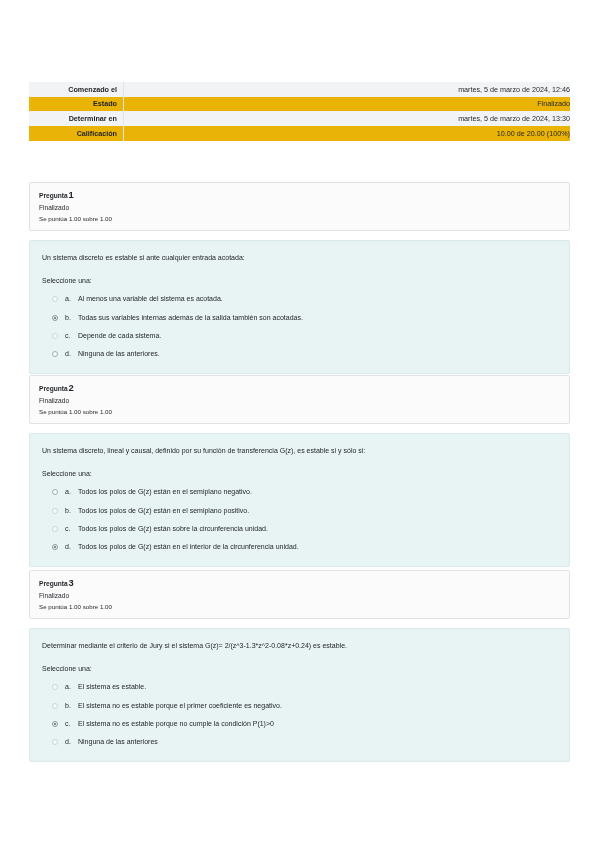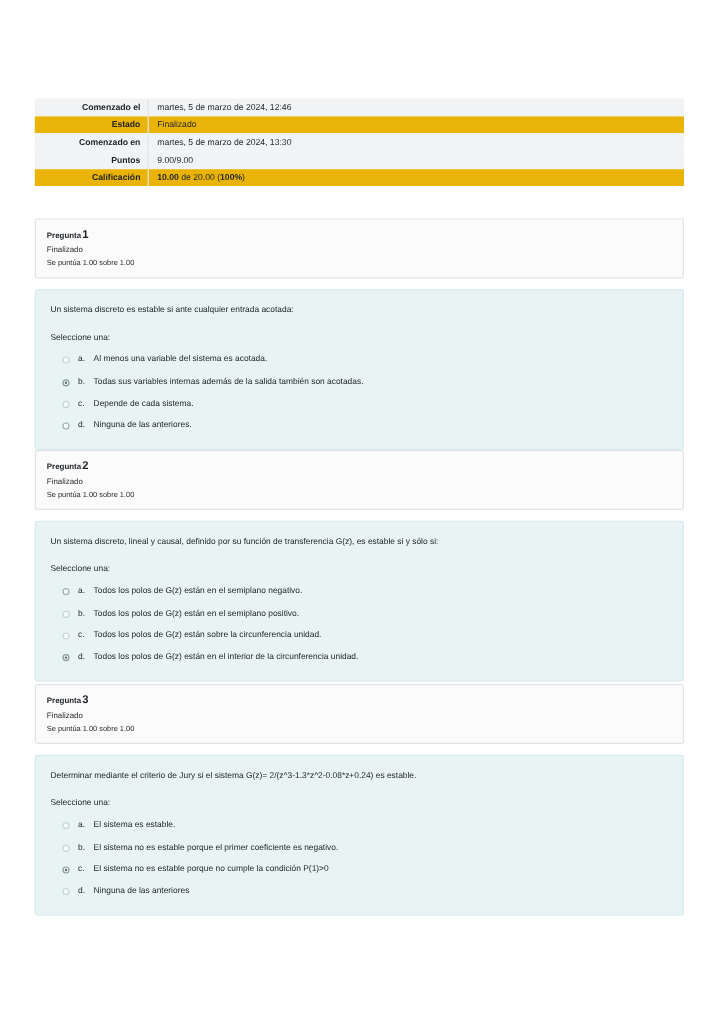--- a/index.html
+++ b/index.html
@@ -29,35 +29,36 @@
     width: 541px;
     border-collapse: collapse;
     font-size: 7.2px;
   }
   .summary tr.odd td { background: #f2f3f4; }
   .summary tr.even td { background: #eab308; }
   .summary td {
     padding: 2.6px 0;
     vertical-align: top;
     line-height: 1.32;
+    text-align: right;
   }
   .summary td.lbl {
     width: 88px;
     text-align: right;
     font-weight: bold;
     padding-right: 6px;
     color: #1d2125;
     border-right: 1px solid #e3e5e6;
   }
   .summary td.val {
     padding-left: 7px;
     color: #25292c;
     font-weight: normal;
   }
-  .val b { font-weight: bold; }
+  .val b { font-weight: normal; }
 
   
   .qblock { position: absolute; left: 29px; width: 541px; }
 
   .qhead {
     background: #fbfbfc;
     border: 1px solid #e0e3e5;
     border-radius: 2px;
     padding: 7px 9px 8px 9px;
     box-sizing: border-box;
@@ -162,26 +163,22 @@
     <tbody>
       <tr class="odd">
         <td class="lbl">Comenzado el</td>
         <td class="val">martes, 5 de marzo de 2024, 12:46</td>
       </tr>
       <tr class="even">
         <td class="lbl">Estado</td>
         <td class="val">Finalizado</td>
       </tr>
       <tr class="odd">
-        <td class="lbl">Comenzado en</td>
+        <td class="lbl">Determinar en</td>
         <td class="val">martes, 5 de marzo de 2024, 13:30</td>
-      </tr>
-      <tr class="odd">
-        <td class="lbl">Puntos</td>
-        <td class="val">9.00/9.00</td>
       </tr>
       <tr class="even">
         <td class="lbl">Calificación</td>
         <td class="val"><b>10.00</b><span> de 20.00 (</span><b>100%</b><span>)</span></td>
       </tr>
     </tbody>
   </table>
 
   <div class="qblock" style="top:182px;">
     <div class="qhead">

